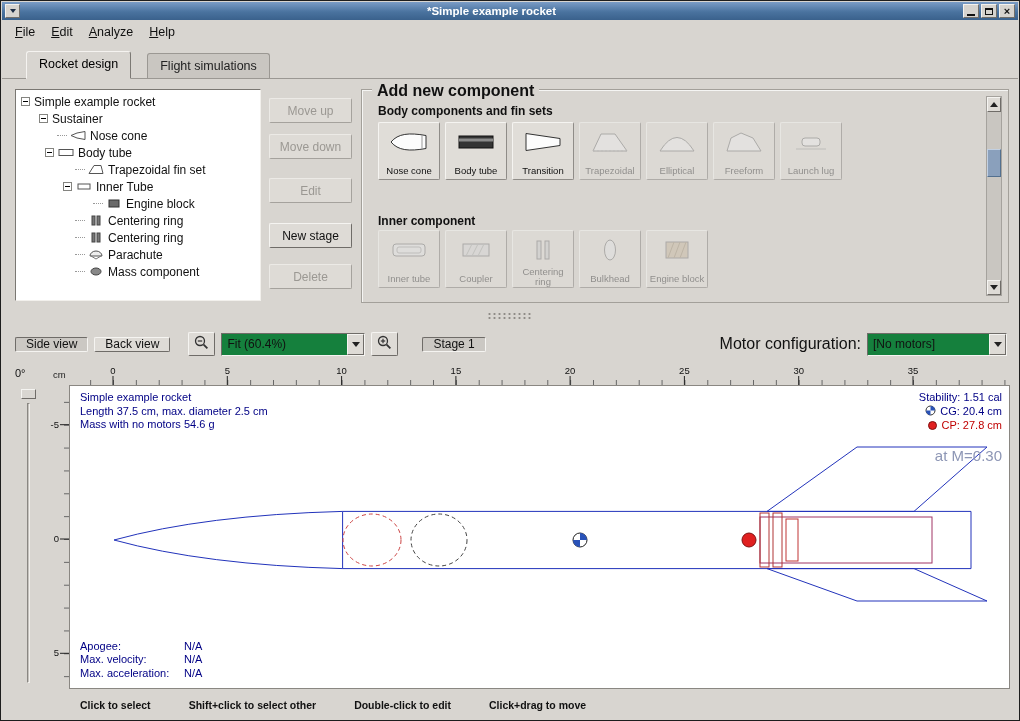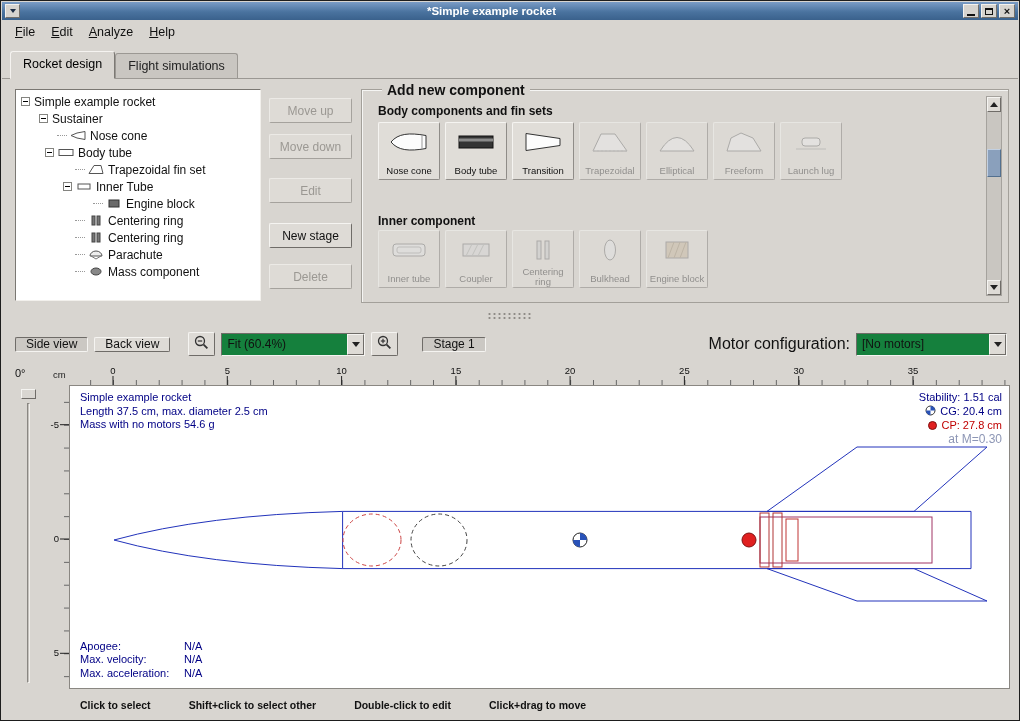--- a/index.html
+++ b/index.html
@@ -30,21 +30,21 @@
   .menubar { position:absolute; top:19px; left:1px; right:1px; height:24px;
              display:flex; align-items:center; padding-left:5px; }
   .menu-item { padding:3px 8px; font-size:12.5px; color:#111; }
   .menu-item u { text-decoration:underline; }
 
   
   .tabbar { position:absolute; top:45px; left:1px; right:1px; height:33px;
             display:flex; align-items:flex-end; padding-left:8px;
             border-bottom:1px solid #9b9893; }
   .tab { font-size:12.5px; padding:5px 12px; border:1px solid #9b9893; border-bottom:none;
-         border-radius:3px 3px 0 0; }
+         border-radius:3px 3px 0 0;margin-left:16px; }
   .tab.active { background:#d8d5d0; border-color:#f5f3f0 #7c7974 #d8d5d0 #f5f3f0;
                 margin-bottom:-1px; padding-bottom:7px; border-bottom:1px solid #d8d5d0; }
   .tab.inactive { background:#c9c6c1; color:#222; margin-bottom:0; }
 
   
   .tree-panel { position:absolute; left:14px; top:88px; width:246px; height:212px;
                 background:#fff; border:1px solid; border-color:#7a7772 #f2f0ec #f2f0ec #7a7772;
                 padding:3px 2px; overflow:hidden; }
   .tree-row { display:flex; align-items:center; height:17px; font-size:12px; color:#111; white-space:nowrap; }
   .expander { width:9px; height:9px; border:1px solid #848480; background:#fff;
@@ -56,22 +56,22 @@
   
   .btn { background:#dedbd6; border:1px solid; border-color:#f5f4f1 #6f6c68 #6f6c68 #f5f4f1;
          border-radius:2px; font-size:12px; color:#111; display:flex; align-items:center; justify-content:center; }
   .btn.disabled { color:#9b9893; border-color:#eceae6 #a5a29d #a5a29d #eceae6; }
   .btn.pressed { background:#cbc8c3; border-color:#6f6c68 #f5f4f1 #f5f4f1 #6f6c68; }
   .action-btn { position:absolute; left:268px; width:83px; height:25px; }
 
   
   .groupbox { position:absolute; left:360px; top:88px; width:648px; height:214px;
               border:1px solid #a3a09a; box-shadow:inset 1px 1px 0 rgba(255,255,255,.75); }
-  .groupbox-legend { position:absolute; top:-8px; left:20px; background:#d8d5d0;
-                     padding:0 5px; font-size:14px; font-weight:bold; color:#111; }
+  .groupbox-legend { position:absolute; top:-8px; left:10px; background:#d8d5d0;
+                     padding:0 5px; font-size:16px; font-weight:bold; color:#111; }
   .section-label { position:absolute; left:16px; font-size:12px; font-weight:bold; color:#111; }
   .comp-row { position:absolute; left:16px; display:flex; gap:5px; }
   .comp-btn { width:62px; height:58px; background:#e0ddd8; border:1px solid;
               border-color:#f5f4f1 #8f8c88 #8f8c88 #f5f4f1; border-radius:2px;
               display:flex; flex-direction:column; align-items:center; justify-content:space-between;
               padding:6px 1px 3px 1px; }
   .comp-btn .comp-label { font-size:9.5px; line-height:10px; text-align:center; color:#111; }
   .comp-btn.disabled { opacity:.55; }
   .comp-btn.disabled .comp-label { color:#555; }
 
@@ -118,21 +118,21 @@
   .hruler { position:absolute; left:60px; top:2px; width:941px; height:20px; }
   .vruler { position:absolute; left:40px; top:22px; width:20px; height:304px; }
   .canvas { position:absolute; left:60px; top:22px; width:941px; height:304px;
             background:#fff; border:1px solid #8a8782; }
   .canvas svg.rocket { position:absolute; left:0; top:0; }
   .canvas-info { position:absolute; left:10px; top:5px; font-size:11px; line-height:13.5px; color:#000085; }
   .canvas-stab { position:absolute; right:7px; top:5px; font-size:11px; line-height:13.5px; text-align:right; }
   .stab-line { color:#000085; }
   .stab-row { display:flex; align-items:center; justify-content:flex-end; gap:4px; }
   .cg-color { color:#000085; } .cp-color { color:#c00000; }
-  .mach-line { color:#8d96b5; font-size:12px; }
+  .mach-line { color:#8d96b5; font-size:15px;margin-top:16px; }
   .cp-dot { width:9px; height:9px; border-radius:50%; background:#e02020; border:1px solid #801010; display:inline-block; }
   .canvas-flight { position:absolute; left:10px; bottom:8px; font-size:11px; line-height:13.5px; color:#000085; }
   .fl-label { display:inline-block; width:104px; }
 
   
   .statusbar { position:absolute; top:694px; left:1px; right:1px; height:20px;
                display:flex; align-items:center; gap:38px; padding-left:78px;
                font-size:10.5px; font-weight:bold; color:#111; }
 </style>
 </head>
@@ -412,21 +412,21 @@
       <span><svg width="15" height="15" viewBox="0 0 15 15">
             <circle cx="6" cy="6" r="4.5" fill="none" stroke="#333" stroke-width="1.3"></circle>
             <line x1="9.6" y1="9.6" x2="13.4" y2="13.4" stroke="#333" stroke-width="1.8"></line>
             <line x1="3.8" y1="6" x2="8.2" y2="6" stroke="#333" stroke-width="1.2"></line>
             <line x1="6" y1="3.8" x2="6" y2="8.2" stroke="#333" stroke-width="1.2"></line>
           </svg></span>
     </div>
     <div style="width:12px"></div>
     <div class="btn tb-btn pressed">Stage 1</div>
     <div class="tb-label">Motor configuration:</div>
-    <div class="combo" style="width:151px">
+    <div class="combo" style="width:140px">
       <span class="combo-text">[No motors]</span>
       <span class="combo-arrow">
           <span class="tri-dn-sm"></span>
         </span>
     </div>
   </div>
 
   <div class="view-panel">
     <div class="rot-label">0°</div>
     <div class="rot-thumb"></div>

